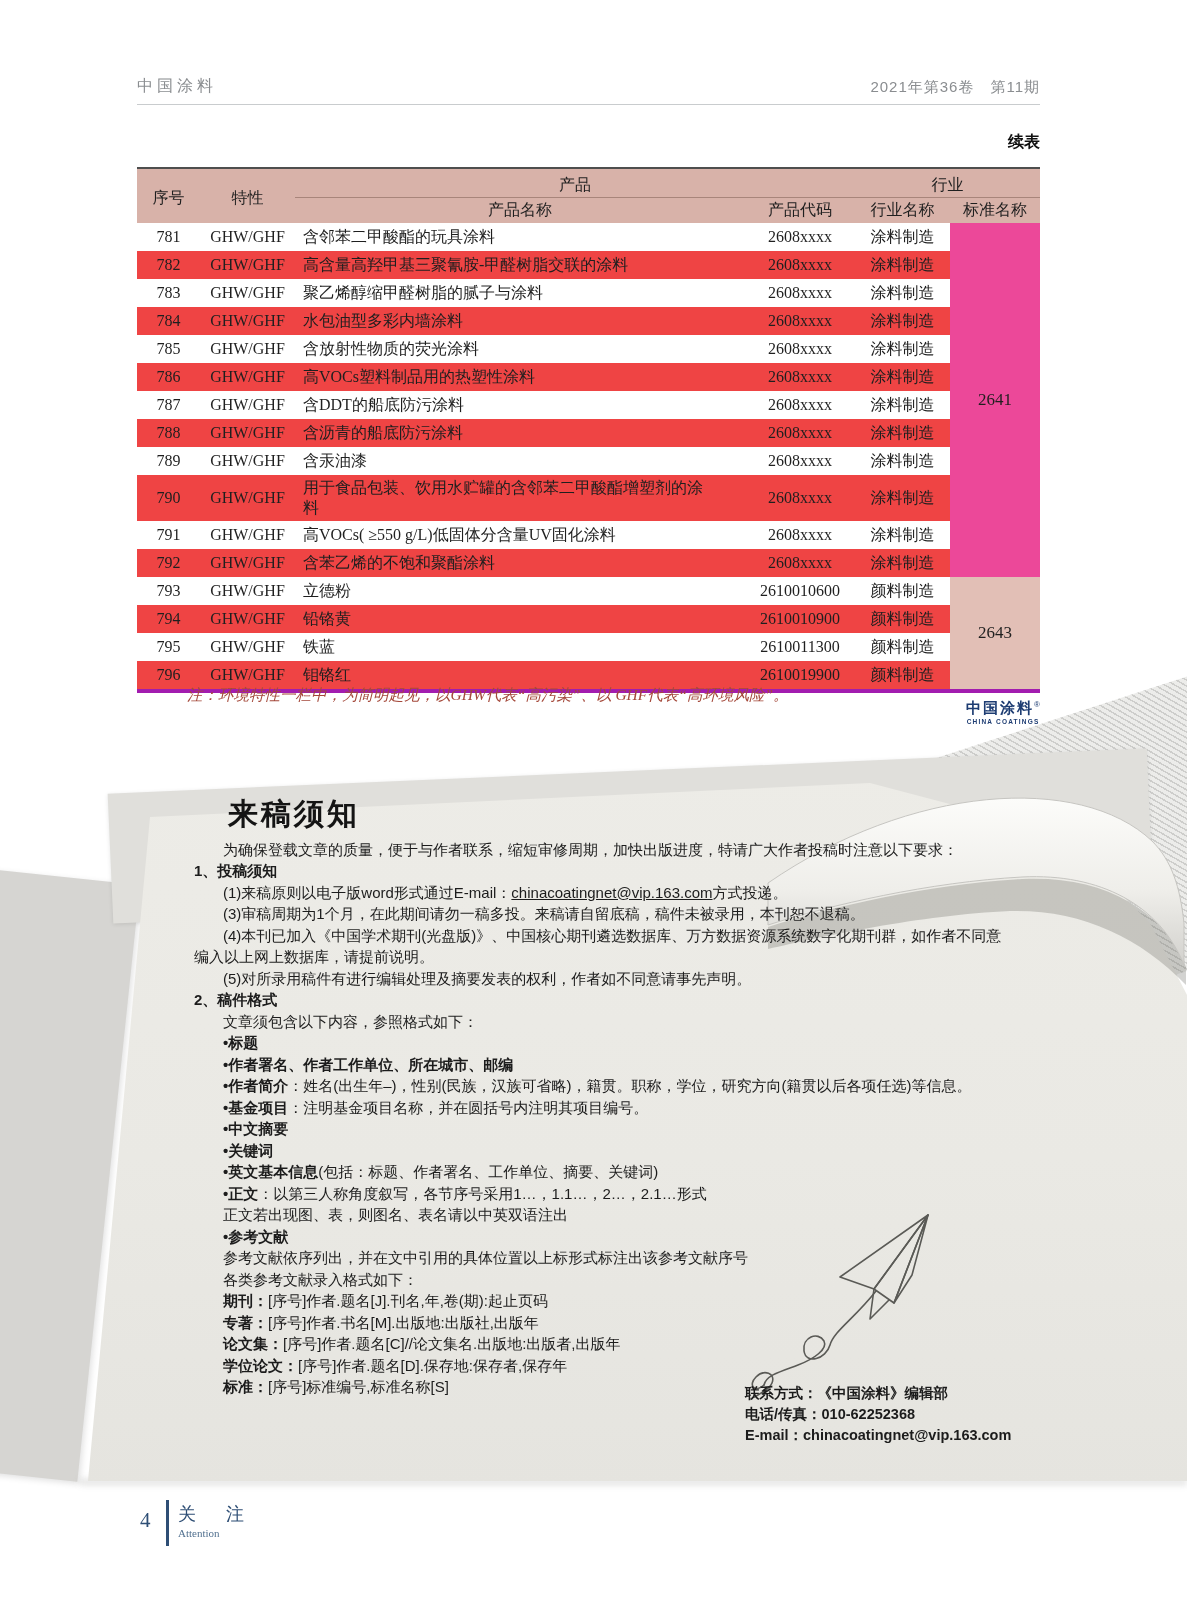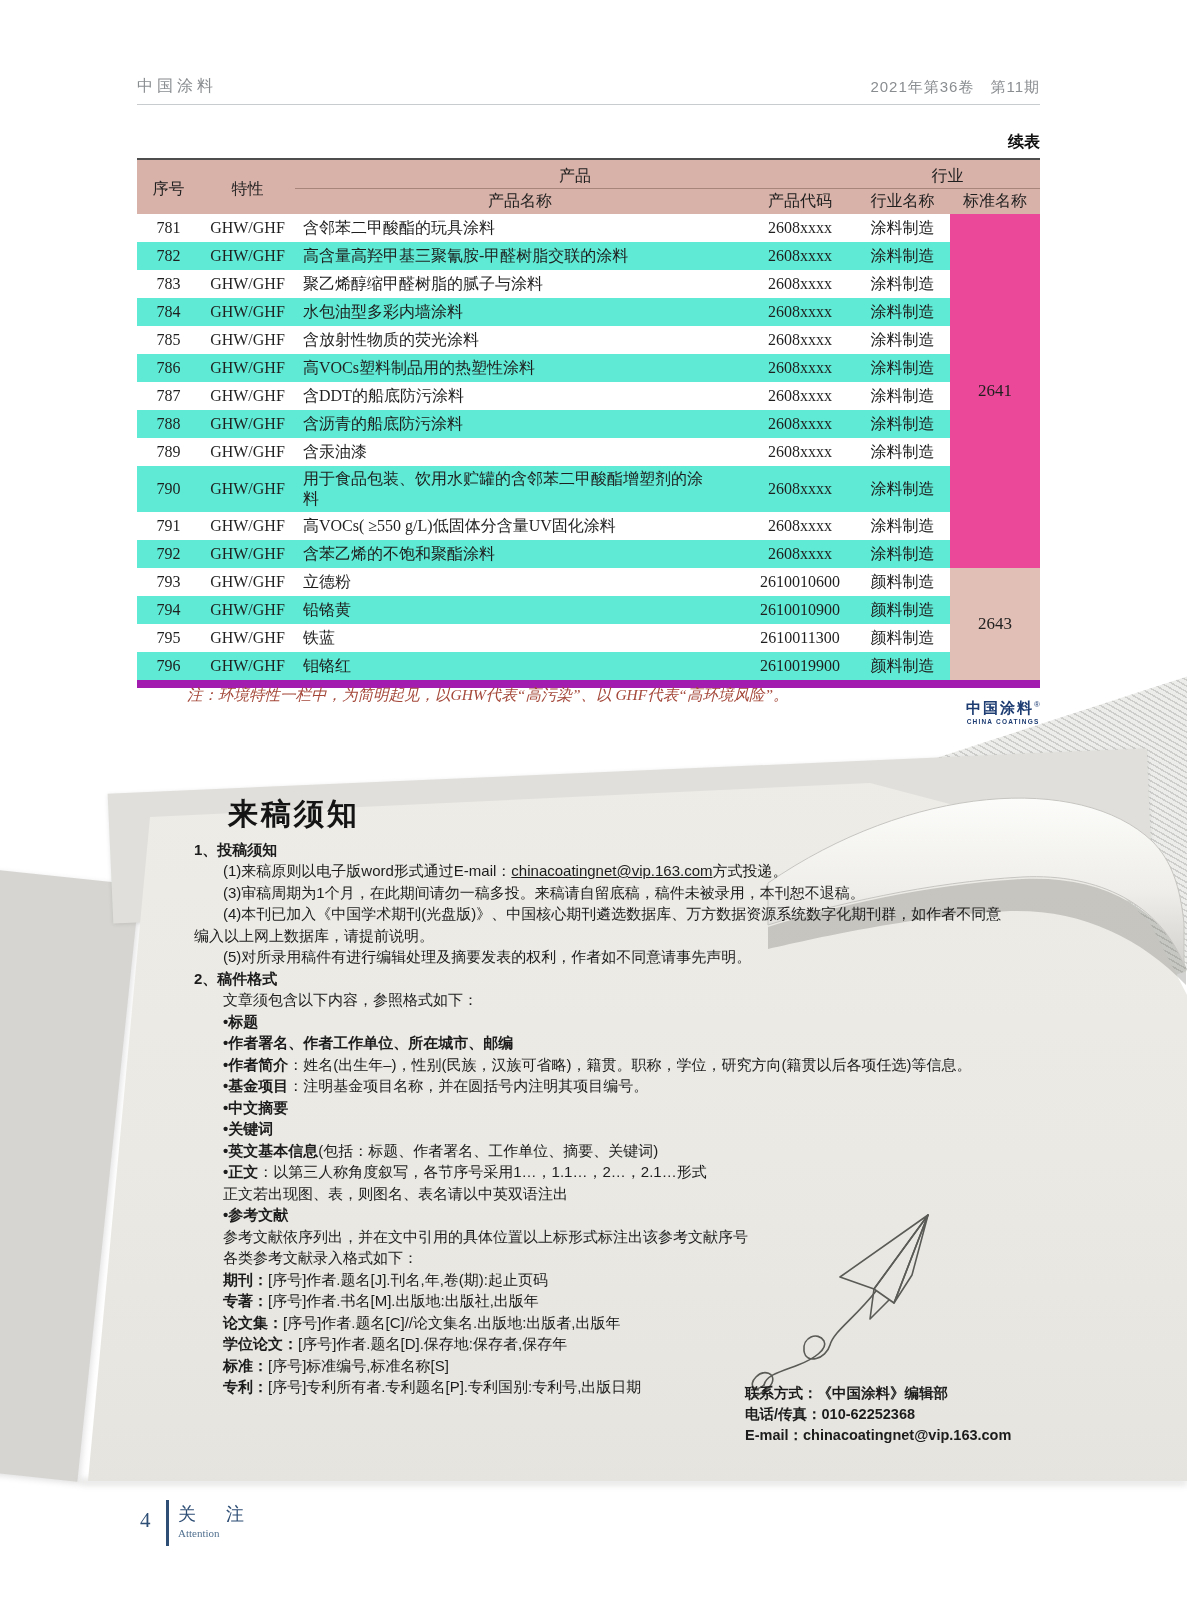--- a/index.html
+++ b/index.html
@@ -11,31 +11,31 @@
   .jname{position:absolute;left:0;top:0;font-size:16px;letter-spacing:4px;color:#8a8d90;
          font-family:"Liberation Sans",sans-serif;}
   .jissue{position:absolute;right:0;top:2px;font-size:15px;color:#8a8d90;letter-spacing:1px;}
   .jrule{position:absolute;left:137px;top:104px;width:903px;height:1px;background:#c9ccce;}
 
   
   .continued{position:absolute;right:147px;top:132px;font-size:16px;font-weight:700;color:#111;
              font-family:"Liberation Serif",serif;}
 
   
-  .ptable{position:absolute;left:137px;top:158px;width:903px;border-collapse:collapse;table-layout:fixed;
+  .ptable{position:absolute;left:137px;top:167px;width:903px;border-collapse:collapse;table-layout:fixed;
           font-family:"Liberation Serif",serif;font-size:16px;color:#1f1f1f;
-          border-top:2px solid #4e4e4e;border-bottom:8px solid #a21caf;}
+          border-top:2px solid #4e4e4e;border-bottom:4px solid #a21caf;}
   .ptable th,.ptable td{padding:3px 6px;line-height:20px;font-weight:400;vertical-align:middle;}
   .ptable thead th{background:#d8b2a9;text-align:center;font-size:16px;}
   .ptable thead tr.grp th{padding-top:6px;padding-bottom:2px;}
   .ptable thead th.ruled{border-bottom:1px solid #a8857b;}
   .ptable thead tr.sub th{padding-top:2px;}
   .ptable tbody td{height:22px;}
   .ptable tbody tr{height:28px;}
-  .ptable tbody tr.shade td{background:#5eead4;font-family:Liberation Serif, serif;}
+  .ptable tbody tr.shade td{background:#ef4444;font-family:Liberation Serif, serif;}
   .ptable td.c{text-align:center;}
   .ptable td.name{text-align:left;padding-left:8px;padding-right:30px;}
   .ptable td.merge{background:#ec4899;text-align:center;vertical-align:middle;font-size:17px;}
   .ptable td.merge.pink{background:#e2bfb6;}
 
   .tnote{position:absolute;left:155px;top:684px;width:760px;font-size:15.5px;line-height:22px;
          color:#a4483a;font-family:"Liberation Serif",serif;font-style:italic;margin-left:32px;}
 
   .logo{position:absolute;right:147px;top:700px;text-align:center;color:#1d3c72;line-height:1;}
   .logo .zh{font-size:15px;font-weight:700;letter-spacing:2px;font-family:"Liberation Sans",sans-serif;}
@@ -254,20 +254,21 @@
         <stop offset="0.55" stop-color="#efeeea"></stop>
         <stop offset="1" stop-color="#d2d1cd"></stop>
       </linearGradient>
     </defs>
     <path d="M8,172 C70,152 170,129 262,124 C340,120 402,152 426,212 L426,230 C380,182 320,154 250,156 C160,160 60,182 8,194 Z" fill="rgba(110,108,102,0.30)"></path>
     <path d="M8,128 C150,30 320,18 392,86 C412,106 420,132 424,168 L424,210 C400,150 340,118 262,122 C170,127 70,150 8,170 Z" fill="url(#curlGrad)" stroke="#c6c5c1" stroke-width="1"></path>
   </svg>
 
   <div class="notice">
     <div class="ntitle">来稿须知</div>
+    <p>为确保登载文章的质量，便于与作者联系，缩短审修周期，加快出版进度，特请广大作者投稿时注意以下要求：</p>
     <p class="heading">1、投稿须知</p>
     <div id="s1-items">
       <p><span>(1)来稿原则以电子版word形式通过E-mail：</span><span class="email">chinacoatingnet@vip.163.com</span><span>方式投递。</span></p>
         <p>(3)审稿周期为1个月，在此期间请勿一稿多投。来稿请自留底稿，稿件未被录用，本刊恕不退稿。</p>
         <p>(4)本刊已加入《中国学术期刊(光盘版)》、中国核心期刊遴选数据库、万方数据资源系统数字化期刊群，如作者不同意编入以上网上数据库，请提前说明。</p>
         <p>(5)对所录用稿件有进行编辑处理及摘要发表的权利，作者如不同意请事先声明。</p>
       </div>
     <p class="heading">2、稿件格式</p>
     <p>文章须包含以下内容，参照格式如下：</p>
     <div id="s2-lines">
@@ -281,21 +282,20 @@
         <p><span class="bdot">•</span><span class="blabel">正文</span><span>：以第三人称角度叙写，各节序号采用1…，1.1…，2…，2.1…形式</span></p>
         <p>正文若出现图、表，则图名、表名请以中英双语注出</p>
         <p><span class="bdot">•</span><span class="blabel">参考文献</span><span></span></p>
         <p>参考文献依序列出，并在文中引用的具体位置以上标形式标注出该参考文献序号</p>
         <p>各类参考文献录入格式如下：</p>
         <p><span class="blabel">期刊：</span><span>[序号]作者.题名[J].刊名,年,卷(期):起止页码</span></p>
         <p><span class="blabel">专著：</span><span>[序号]作者.书名[M].出版地:出版社,出版年</span></p>
         <p><span class="blabel">论文集：</span><span>[序号]作者.题名[C]//论文集名.出版地:出版者,出版年</span></p>
         <p><span class="blabel">学位论文：</span><span>[序号]作者.题名[D].保存地:保存者,保存年</span></p>
         <p><span class="blabel">标准：</span><span>[序号]标准编号,标准名称[S]</span></p>
-        <p><span class="blabel">专利：</span><span>[序号]专利所有者.专利题名[P].专利国别:专利号,出版日期</span></p>
       </div>
   </div>
 
   <svg class="plane" viewBox="0 0 210 195">
     <g fill="none" stroke="#5a5a56" stroke-width="1.6" stroke-linejoin="round" stroke-linecap="round">
       <path d="M186,12 L98,74 L132,86 Z"></path>
       <path d="M186,12 L132,86 L152,100 Z"></path>
       <path d="M186,12 L152,100 L170,72 Z"></path>
       <path d="M132,86 L128,116 L147,97"></path>
       <path d="M134,112 C112,140 92,152 88,166 C84,180 64,186 62,172 C60,158 76,152 82,162 C86,170 72,180 56,186 C40,192 24,196 22,206" transform="translate(0,-24)"></path>

